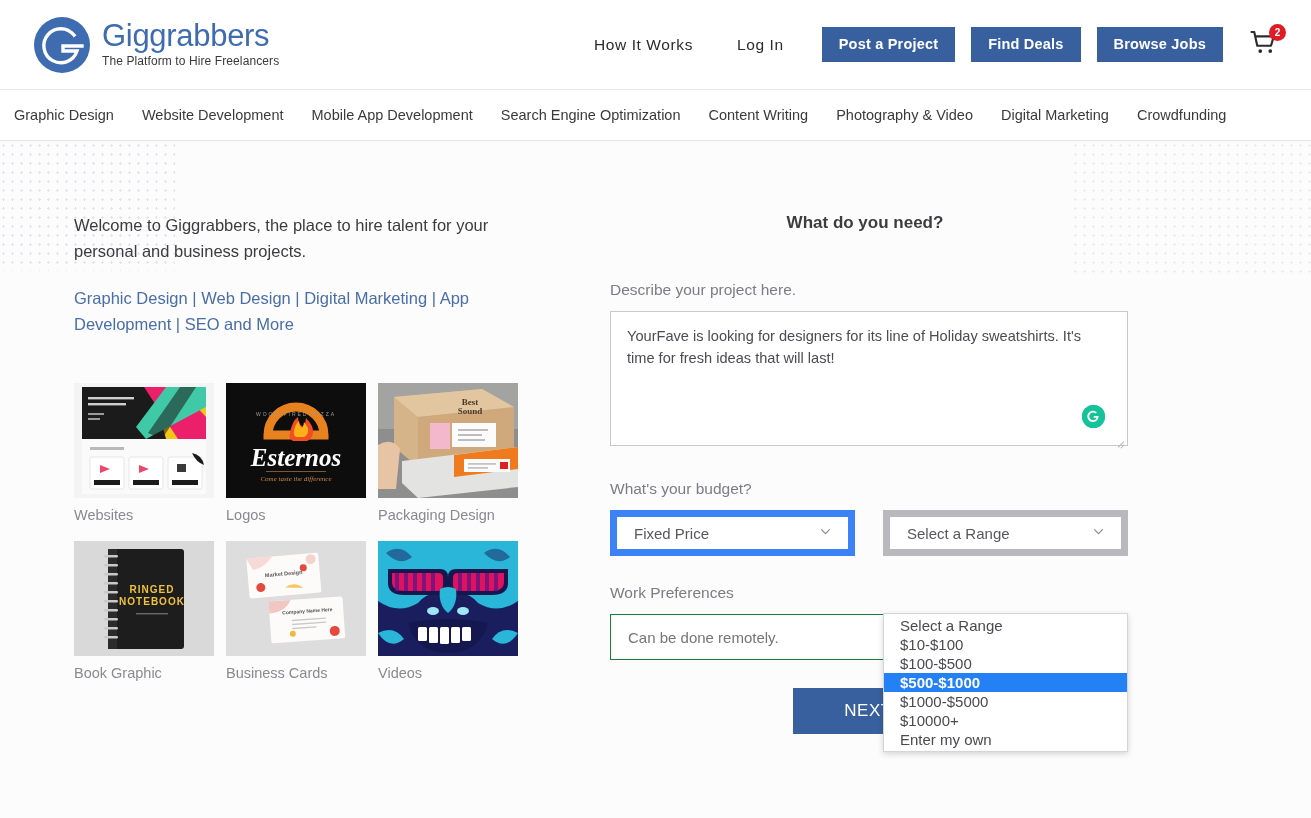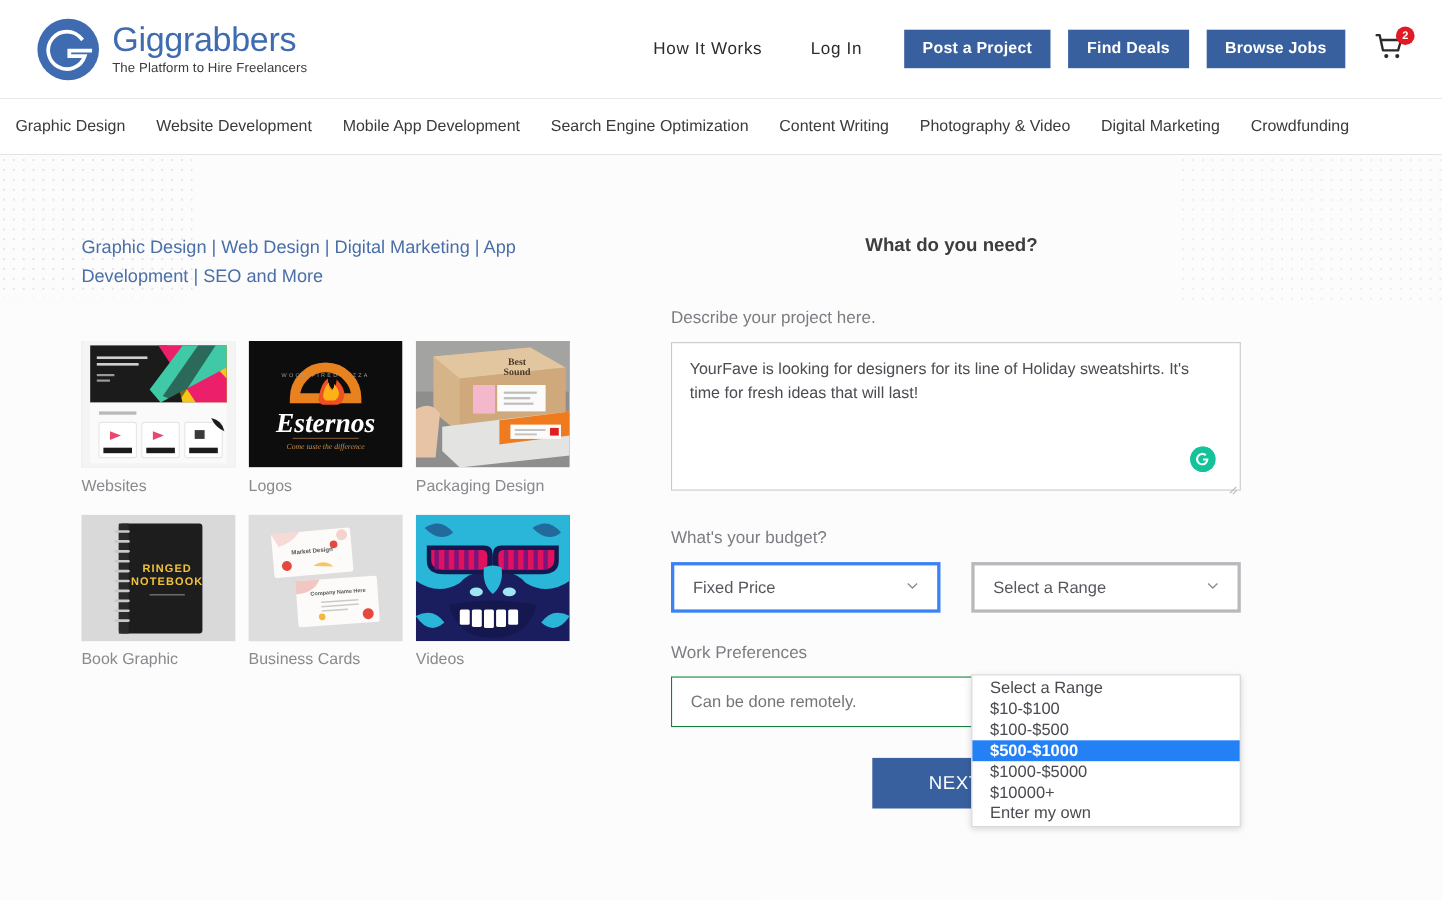--- a/index.html
+++ b/index.html
@@ -226,21 +226,21 @@
   }
   .resize-grip:before { width:8px; height:1px; transform: rotate(-45deg); top:6px; left:1px; }
   .resize-grip:after  { width:5px; height:1px; transform: rotate(-45deg); top:8px; left:4px; }
 
   .budget-label { margin-top: 30px; }
   .selects-row { display: flex; gap: 28px; }
   .sel {
     position: relative;
     width: 245px;
     height: 46px;
-    border: 3px solid #3b82f6;
+    border: 7px solid #3b82f6;
     background: #fff;
     display: flex;
     align-items: center;
     padding: 0 14px 0 17px;
     font-size: 15px;
     color: #57575e;
     cursor: pointer;
   }
   .sel .chev { margin-left: auto; }
   .sel.open { border-color: #b9b9bd; }
@@ -349,20 +349,21 @@
   <a class="cat-link">Crowdfunding</a>
 </div>
 
 <div class="hero">
   <div class="dots dots-left"></div>
   <div class="dots dots-right"></div>
 
   <div class="hero-inner">
 
     <div class="left-col">
+      <p class="welcome">Welcome to Giggrabbers, the place to hire talent for your personal and business projects.</p>
       <p class="cats-line">Graphic Design | Web Design | Digital Marketing | App Development | SEO and More</p>
 
       <div class="thumbs">
 
         <div class="thumb-cell">
           <div class="thumb">
             <svg viewBox="0 0 140 115" preserveAspectRatio="none">
               <rect width="140" height="115" fill="#f4f4f5"></rect>
               <rect x="8" y="4" width="124" height="52" fill="#1b1b1b"></rect>
               <path d="M78 4 L132 4 L132 56 L92 56 Z" fill="#f5c518"></path>

